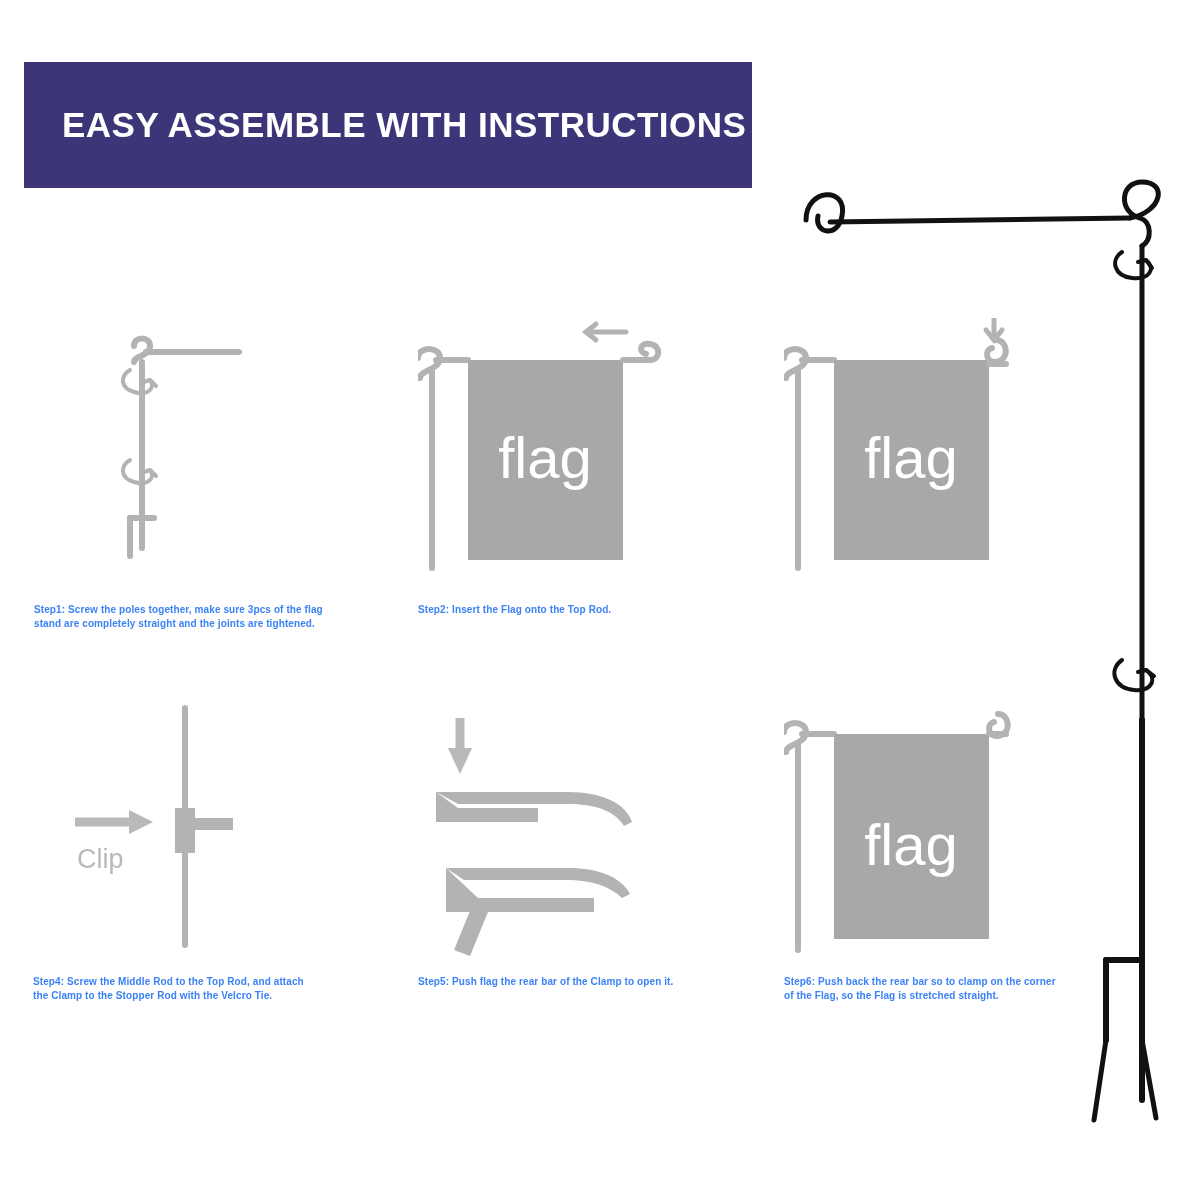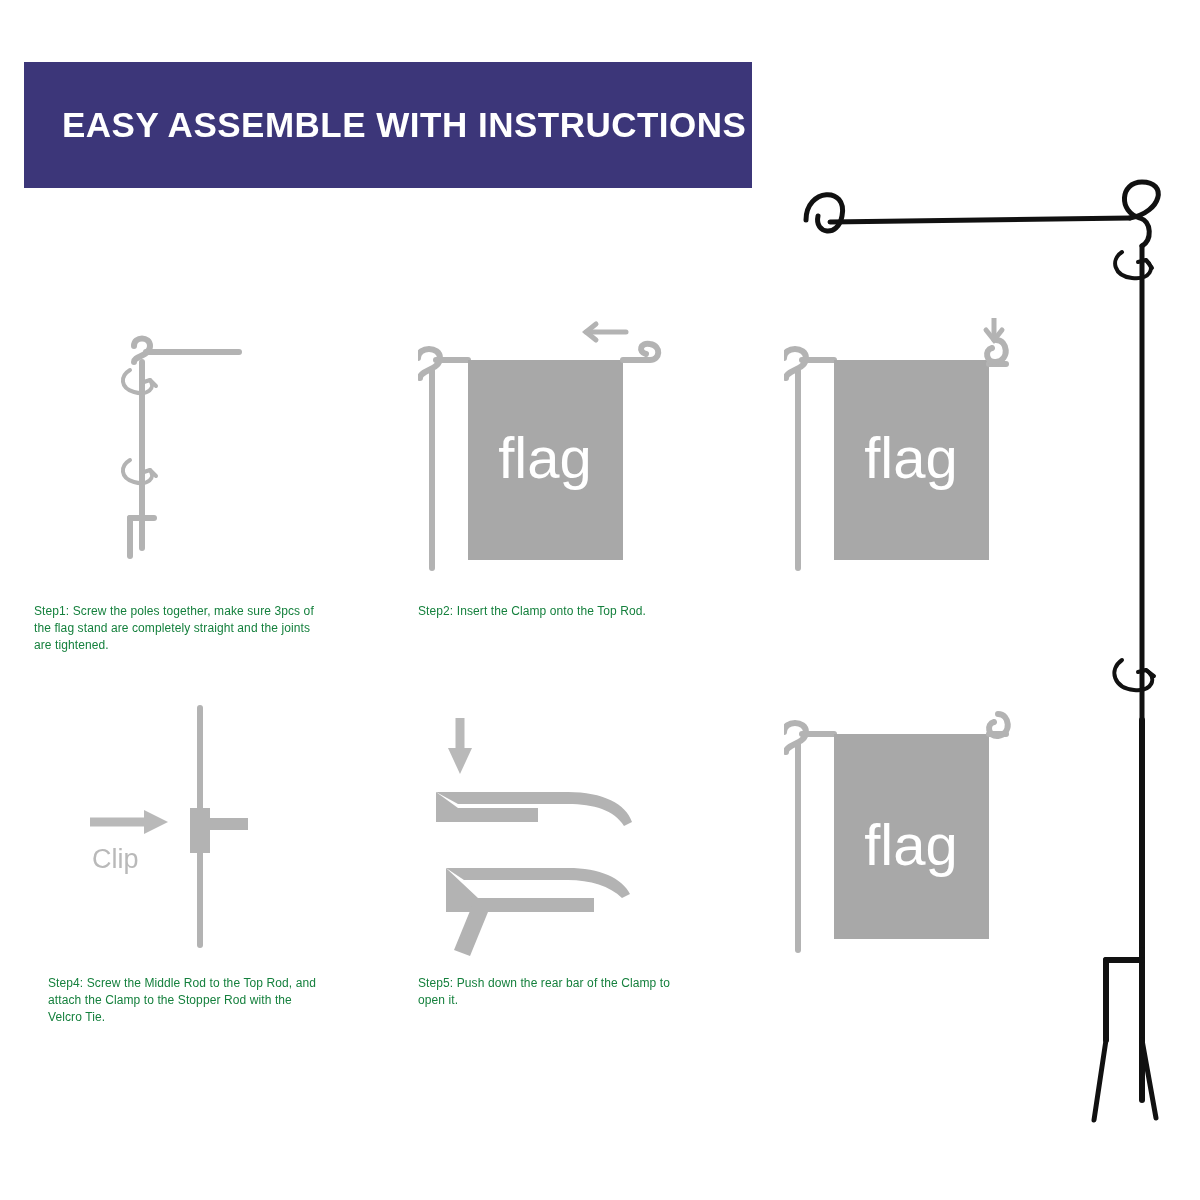--- a/index.html
+++ b/index.html
@@ -39,31 +39,31 @@
 
   
   .step {
     position: absolute;
   }
   .step-art {
     position: relative;
     width: 100%;
   }
   .step-caption {
-    font-size: 12px;
-    font-weight: normal;
+    font-size: 10px;
+    font-weight: bold;
     line-height: 1.42;
-    color: #15803d;
+    color: #3b82f6;
     letter-spacing: 0.1px;
   }
 
   #step1 { left: 34px;  top: 318px;  width: 290px; }
   #step2 { left: 418px; top: 318px;  width: 300px; }
   #step3 { left: 784px; top: 318px;  width: 300px; }
-  #step4 { left: 48px;  top: 700px;  width: 290px; }
+  #step4 { left: 33px;  top: 700px;  width: 290px; }
   #step5 { left: 418px; top: 700px;  width: 300px; }
   #step6 { left: 784px; top: 700px;  width: 300px; }
 
   #step1 .step-caption { position: absolute; top: 285px; left: 0; width: 290px; }
   #step2 .step-caption { position: absolute; top: 285px; left: 0; width: 280px; }
   #step3 .step-caption { position: absolute; top: 285px; left: 0; width: 290px; }
   #step4 .step-caption { position: absolute; top: 275px; left: 0; width: 280px; }
   #step5 .step-caption { position: absolute; top: 275px; left: 0; width: 280px; }
   #step6 .step-caption { position: absolute; top: 275px; left: 0; width: 280px; }
 
@@ -137,21 +137,21 @@
       <g fill="none" stroke="#b3b3b3" stroke-width="6" stroke-linecap="round">
         <path d="M205 42 L232 42 C 242 42, 244 28, 232 26 C 222 24, 220 34, 228 36"></path>
       </g>
 
       <g fill="none" stroke="#b3b3b3" stroke-width="5" stroke-linecap="round">
         <path d="M208 14 L168 14"></path>
         <path d="M178 6 L168 14 L178 22"></path>
       </g>
     </svg>
   </div>
-  <div class="step-caption">Step2: Insert the Clamp onto the Top Rod.</div>
+  <div class="step-caption">Step2: Insert the Flag onto the Top Rod.</div>
 </div>
 
 <div class="step" id="step3">
   <div class="step-art">
     <svg class="art-svg" width="300" height="270" viewBox="0 0 300 270">
       <g fill="none" stroke="#b3b3b3" stroke-width="6" stroke-linecap="round">
         <path d="M0 40 C 0 28, 22 28, 22 40 C 22 52, 2 52, 2 60"></path>
         <path d="M14 52 L14 250"></path>
         <path d="M18 42 L50 42"></path>
       </g>
@@ -206,39 +206,40 @@
         <path d="M18 92 L18 122 L120 122 L120 108 L40 108 Z"></path>
       </g>
 
       <g fill="#b3b3b3">
         <path d="M28 168 L150 168 C 182 168, 204 178, 212 194 L 204 198 C 192 186, 172 180, 150 180 L 46 180 Z"></path>
         <path d="M28 168 L28 212 L176 212 L176 198 L60 198 Z"></path>
         <path d="M54 206 L36 250 L52 256 L70 212 Z"></path>
       </g>
     </svg>
   </div>
-  <div class="step-caption">Step5: Push down the rear bar of the Clamp to open it.</div>
+  <div class="step-caption">Step5: Push flag the rear bar of the Clamp to open it.</div>
 </div>
 
 <div class="step" id="step6">
   <div class="step-art">
     <svg class="art-svg" width="300" height="265" viewBox="0 0 300 265">
       <g fill="none" stroke="#b3b3b3" stroke-width="6" stroke-linecap="round">
         <path d="M0 32 C 0 20, 22 20, 22 32 C 22 44, 2 44, 2 52"></path>
         <path d="M14 44 L14 250"></path>
         <path d="M18 34 L50 34"></path>
       </g>
       <rect x="50" y="34" width="155" height="205" fill="#a8a8a8"></rect>
       <text class="flag-word" x="127" y="150" text-anchor="middle" dominant-baseline="middle">flag</text>
       <g fill="none" stroke="#b3b3b3" stroke-width="6" stroke-linecap="round">
         <path d="M205 34 L222 34"></path>
         <path d="M214 14 C 226 14, 228 34, 214 36 C 204 37, 202 24, 210 22"></path>
       </g>
     </svg>
   </div>
+  <div class="step-caption">Step6: Push back the rear bar so to clamp on the corner of the Flag, so the Flag is stretched straight.</div>
 </div>
 
 <div id="assembled-stand">
   <svg width="420" height="980" viewBox="0 0 420 980">
     <g fill="none" stroke="#111111" stroke-width="5" stroke-linecap="round">
 
       <path d="M36 60 C 36 28, 78 26, 72 56 C 68 78, 44 74, 48 56"></path>
 
       <path d="M60 62 L360 58"></path>
 

